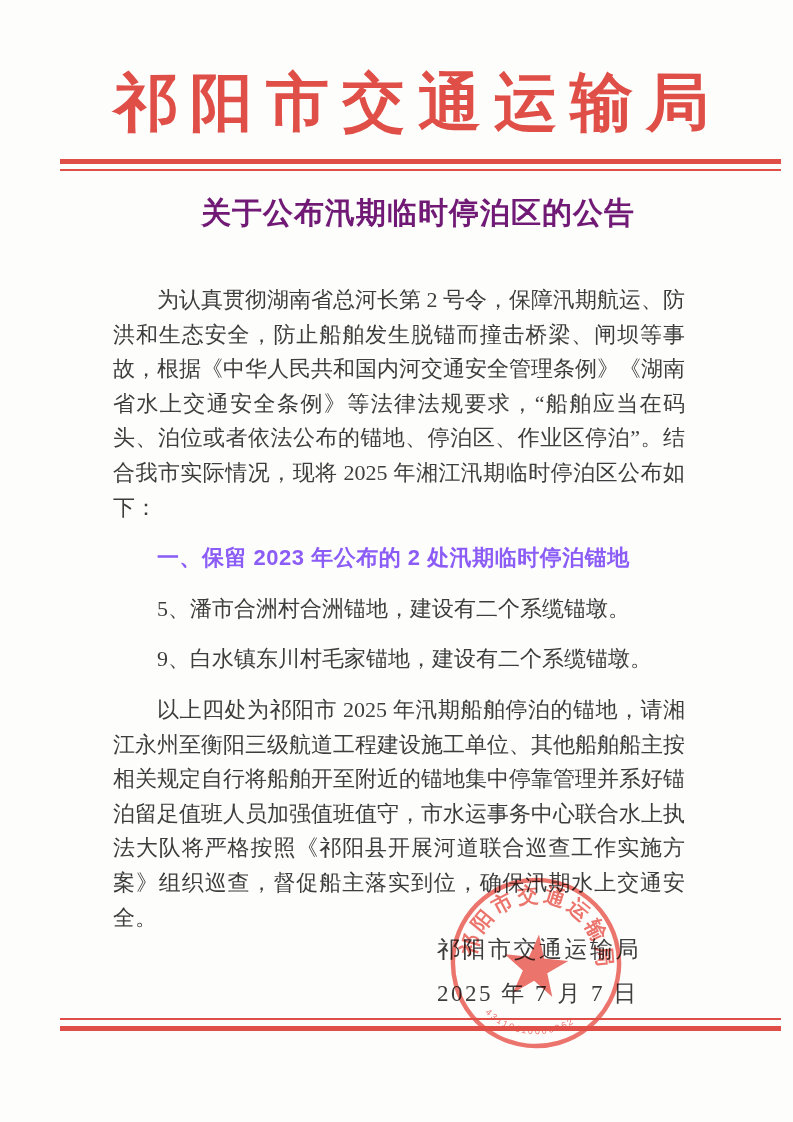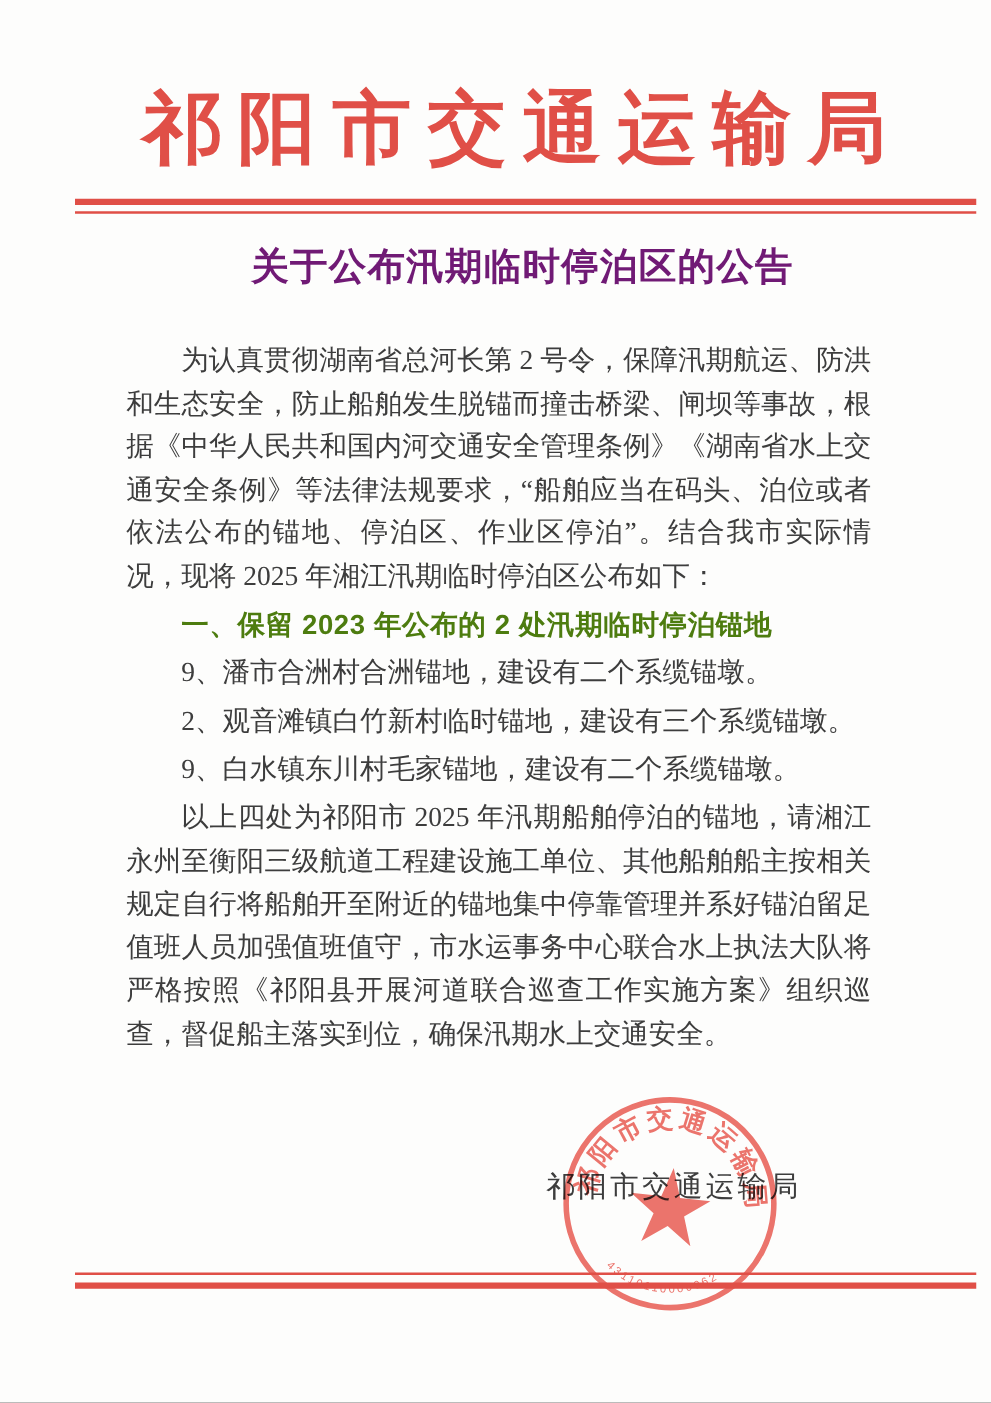--- a/index.html
+++ b/index.html
@@ -32,23 +32,23 @@
     letter-spacing:1px;
     font-family:"Liberation Serif", serif;
   }
   .doc-body{
     position:absolute;top:267px;left:97px;width:604px;
     font-size:22px;line-height:34.6px;
     color:#3d3d3d;
     text-align:justify;
     font-family:"Liberation Serif", serif;
   }
-  .doc-body p{margin:4px;text-indent:2em;}
+  .doc-body p{margin:16px;text-indent:2em;}
   .sec-heading{
-    font-weight:bold;color:#4d7c0f;
+    font-weight:bold;color:#8b5cf6;
     font-family:"Liberation Sans", sans-serif;
     letter-spacing:0.5px;
   }
   .signature{
     position:absolute;top:928px;left:437px;
     font-size:23px;color:#3d3d3d;
     line-height:44px;letter-spacing:2.5px;
     white-space:nowrap;
   }
   .seal{
@@ -77,28 +77,28 @@
   <div class="agency-head" style="color:#e04f47">祁阳市交通运输局</div>
 
   <div class="rule rule-top-thick" style="background:#e04f47"></div>
   <div class="rule rule-top-thin" style="background:#e04f47"></div>
 
   <div class="doc-title">关于公布汛期临时停泊区的公告</div>
 
   <div class="doc-body">
     <p>为认真贯彻湖南省总河长第 2 号令，保障汛期航运、防洪和生态安全，防止船舶发生脱锚而撞击桥梁、闸坝等事故，根据《中华人民共和国内河交通安全管理条例》《湖南省水上交通安全条例》等法律法规要求，“船舶应当在码头、泊位或者依法公布的锚地、停泊区、作业区停泊”。结合我市实际情况，现将 2025 年湘江汛期临时停泊区公布如下：</p>
     <p class="sec-heading">一、保留 2023 年公布的 2 处汛期临时停泊锚地</p>
-    <p>9、潘市合洲村合洲锚地，建设有二个系缆锚墩。</p>
-    <p>2、观音滩镇白竹新村临时锚地，建设有三个系缆锚墩。</p>
+    <p>5、潘市合洲村合洲锚地，建设有二个系缆锚墩。</p>
     <p>9、白水镇东川村毛家锚地，建设有二个系缆锚墩。</p>
     <p>以上四处为祁阳市 2025 年汛期船舶停泊的锚地，请湘江永州至衡阳三级航道工程建设施工单位、其他船舶船主按相关规定自行将船舶开至附近的锚地集中停靠管理并系好锚泊留足值班人员加强值班值守，市水运事务中心联合水上执法大队将严格按照《祁阳县开展河道联合巡查工作实施方案》组织巡查，督促船主落实到位，确保汛期水上交通安全。</p>
   </div>
 
   <div class="signature">
     <div>祁阳市交通运输局</div>
+    <div>2025 年 7 月 7 日</div>
   </div>
 
   <svg class="seal" viewBox="0 0 180 180">
     <circle cx="90" cy="90" r="84" fill="none" stroke="#e9564d" stroke-width="4.5"></circle>
     <polygon fill="#e9564d" points="90,61 97.6,84.5 122.3,84.5 102.4,99.0 110.0,122.5 90,108.0 70.0,122.5 77.6,99.0 57.7,84.5 82.4,84.5"></polygon>
     <defs>
       <path id="seal-top-arc" d="M 28 90 A 62 62 0 0 1 152 90"></path>
       <path id="seal-bottom-arc" d="M 18 90 A 72 72 0 0 0 162 90"></path>
     </defs>
     <text class="ring-text" fill="#e9564d" text-anchor="middle">

